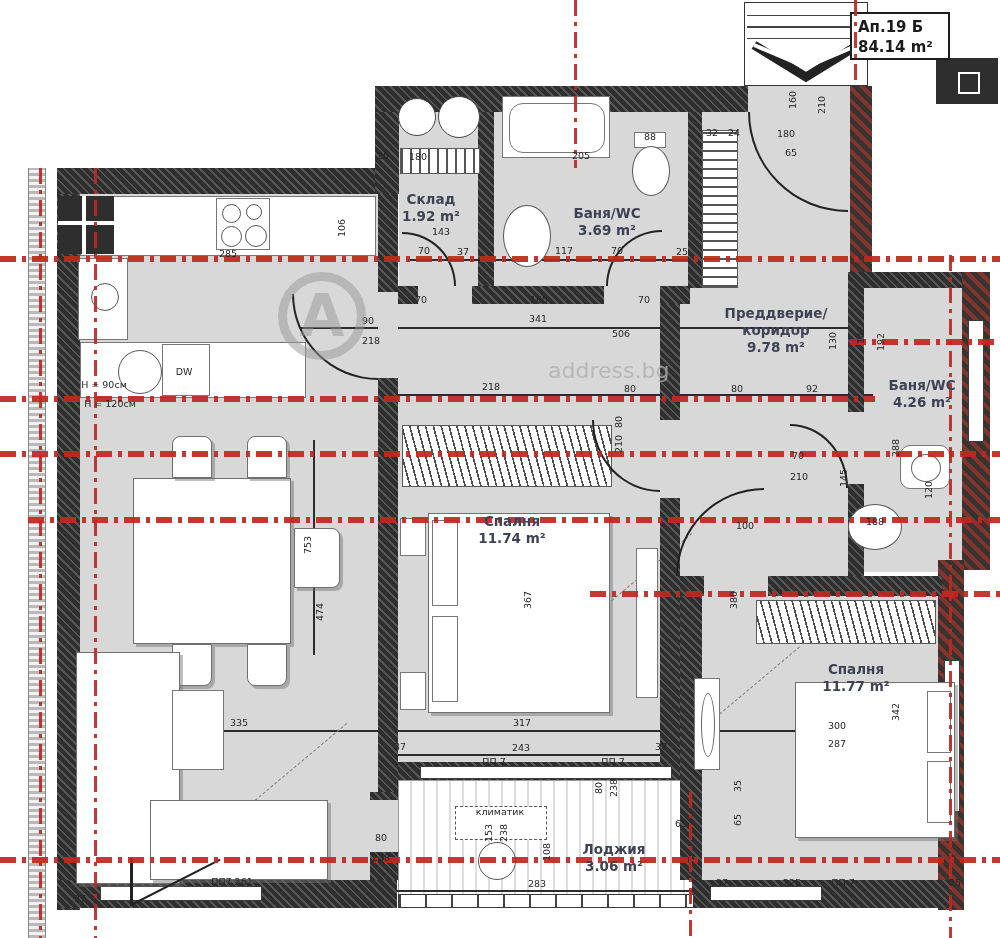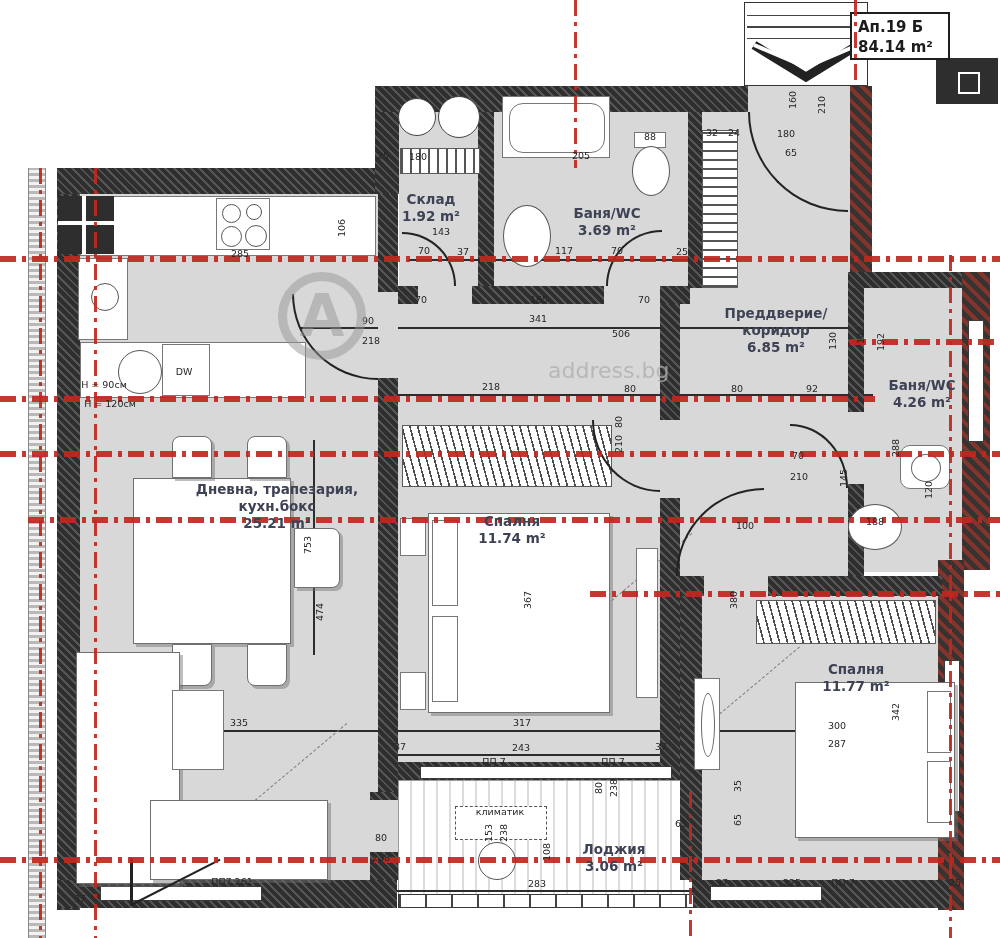--- a/index.html
+++ b/index.html
@@ -226,30 +226,25 @@
     <span>Склад</span>
     <span class="room-area">1.92 m²</span>
   </div>
   <div class="abs room-label" style="left:607px;top:188px;">
     <span>Баня/WC</span>
     <span class="room-area">3.69 m²</span>
   </div>
   <div class="abs room-label" style="left:776px;top:288px;">
     <span>Преддверие/
 коридор</span>
-    <span class="room-area">6.85 m²</span>
+    <span class="room-area">9.78 m²</span>
   </div>
   <div class="abs room-label" style="left:922px;top:360px;">
     <span>Баня/WC</span>
     <span class="room-area">4.26 m²</span>
-  </div>
-  <div class="abs room-label" style="left:277px;top:464px;">
-    <span>Дневна, трапезария,
-кухн.бокс</span>
-    <span class="room-area">25.21 m²</span>
   </div>
   <div class="abs room-label" style="left:512px;top:496px;">
     <span>Спалня</span>
     <span class="room-area">11.74 m²</span>
   </div>
   <div class="abs room-label" style="left:856px;top:644px;">
     <span>Спалня</span>
     <span class="room-area">11.77 m²</span>
   </div>
   <div class="abs room-label" style="left:614px;top:824px;">
@@ -268,21 +263,21 @@
       <span class="dim" style="left: 791px; top: 152px;">65</span>
       <span class="dim rot" style="left: 792px; top: 100px;">160</span>
       <span class="dim rot" style="left: 821px; top: 105px;">210</span>
       <span class="dim rot" style="left: 341px; top: 228px;">106</span>
       <span class="dim" style="left: 441px; top: 231px;">143</span>
       <span class="dim" style="left: 424px; top: 250px;">70</span>
       <span class="dim" style="left: 463px; top: 251px;">37</span>
       <span class="dim" style="left: 564px; top: 250px;">117</span>
       <span class="dim" style="left: 617px; top: 250px;">70</span>
       <span class="dim" style="left: 682px; top: 251px;">25</span>
-      <span class="dim" style="left: 240px; top: 253px; text-align: center;">285</span>
+      <span class="dim" style="left: 228px; top: 253px; text-align: center;">285</span>
       <span class="dim" style="left: 421px; top: 299px;">70</span>
       <span class="dim" style="left: 539px; top: 299px;">165</span>
       <span class="dim" style="left: 538px; top: 318px;">341</span>
       <span class="dim" style="left: 621px; top: 333px;">506</span>
       <span class="dim" style="left: 644px; top: 299px;">70</span>
       <span class="dim" style="left: 368px; top: 320px;">90</span>
       <span class="dim" style="left: 371px; top: 340px;">218</span>
       <span class="dim rot" style="left: 880px; top: 342px;">192</span>
       <span class="dim rot" style="left: 832px; top: 341px;">130</span>
       <span class="dim rot" style="left: 860px; top: 335px;">142</span>

